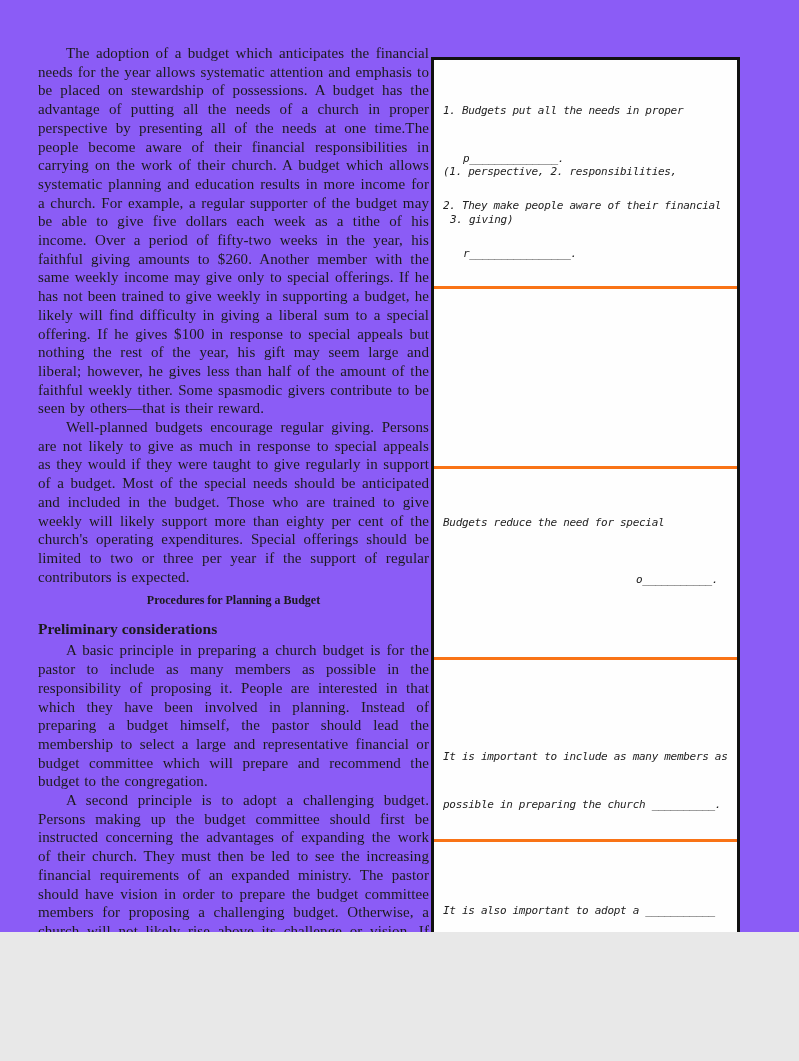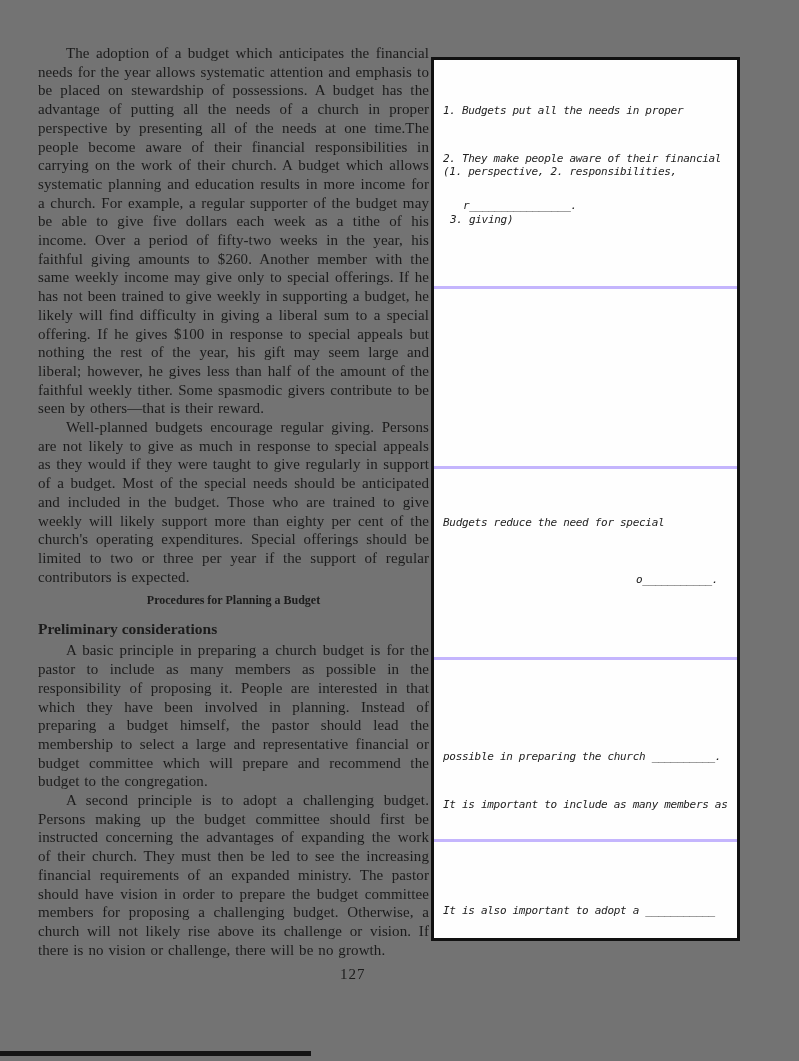--- a/index.html
+++ b/index.html
@@ -3,22 +3,22 @@
 <meta charset="utf-8">
 <style>
   html, body {
     margin: 0;
     padding: 0;
     background: #e8e8e8;
   }
   .sheet {
     position: relative;
     width: 799px;
-    height: 1061px;
-    background: #737373;
+    height: 932px;
+    background: #8b5cf6;
     overflow: hidden;
     font-family: "Liberation Serif", serif;
     color: #1b1b1b;
   }
 
   
   .main-col {
     position: absolute;
     left: 38px;
     top: 44px;
@@ -64,21 +64,21 @@
     letter-spacing: -0.3px;
     color: #222;
     gap: 19px;
   }
   .sec {
     position: relative;
     box-sizing: border-box;
     overflow: hidden;
     white-space: pre;
   }
-  .sec + .sec { border-top: 3px solid #c4b5fd; }
+  .sec + .sec { border-top: 3px solid #f97316; }
   .sec1 { height: 207px; padding: 14px 4px 0 9px; }
   .sec2 { height: 161px; }
   .sec3 { height: 172px; padding: 17px 4px 0 9px; }
   .sec4 { height: 163px; padding: 60px 4px 0 9px; }
   .sec5 { flex: 1; padding: 32px 4px 0 9px; }
   .xline { line-height: 21.5px; }
   .xline.xindent { padding-left: 20px; }
   .answer-block {
     position: absolute;
     left: 9px;
@@ -117,40 +117,41 @@
     <h3>Procedures for Planning a Budget</h3>
     <h4>Preliminary considerations</h4>
     <p>A basic principle in preparing a church budget is for the pastor to include as many members as possible in the responsibility of proposing it. People are interested in that which they have been involved in planning. Instead of preparing a budget himself, the pastor should lead the membership to select a large and representative financial or budget committee which will prepare and recommend the budget to the congregation.</p>
     <p>A second principle is to adopt a challenging budget. Persons making up the budget committee should first be instructed concerning the advantages of expanding the work of their church. They must then be led to see the increasing financial requirements of an expanded ministry. The pastor should have vision in order to prepare the budget committee members for proposing a challenging budget. Otherwise, a church will not likely rise above its challenge or vision. If there is no vision or challenge, there will be no growth.</p>
   </div>
 
   <div class="sidebar">
 
     <div class="sec sec1">
       <div class="xline">1. Budgets put all the needs in proper</div>
+      <div class="xline xindent">p______________.</div>
       <div class="xline">2. They make people aware of their financial</div>
       <div class="xline xindent">r________________.</div>
       
       <div class="answer-block">
         <div>(1. perspective, 2. responsibilities,</div>
         <div class="answer-indent">3. giving)</div>
       </div>
     </div>
 
     <div class="sec sec2"></div>
 
     <div class="sec sec3">
       <div class="xline">Budgets reduce the need for special</div>
       <div class="xline blank-right">o___________.</div>
       
     </div>
 
     <div class="sec sec4">
+      <div class="xline">It is important to include as many members as</div>
       <div class="xline">possible in preparing the church __________.</div>
-      <div class="xline">It is important to include as many members as</div>
       
     </div>
 
     <div class="sec sec5">
       <div class="xline">It is also important to adopt a ___________</div>
       <div class="xline">budget.</div>
       
     </div>
 
   </div>

